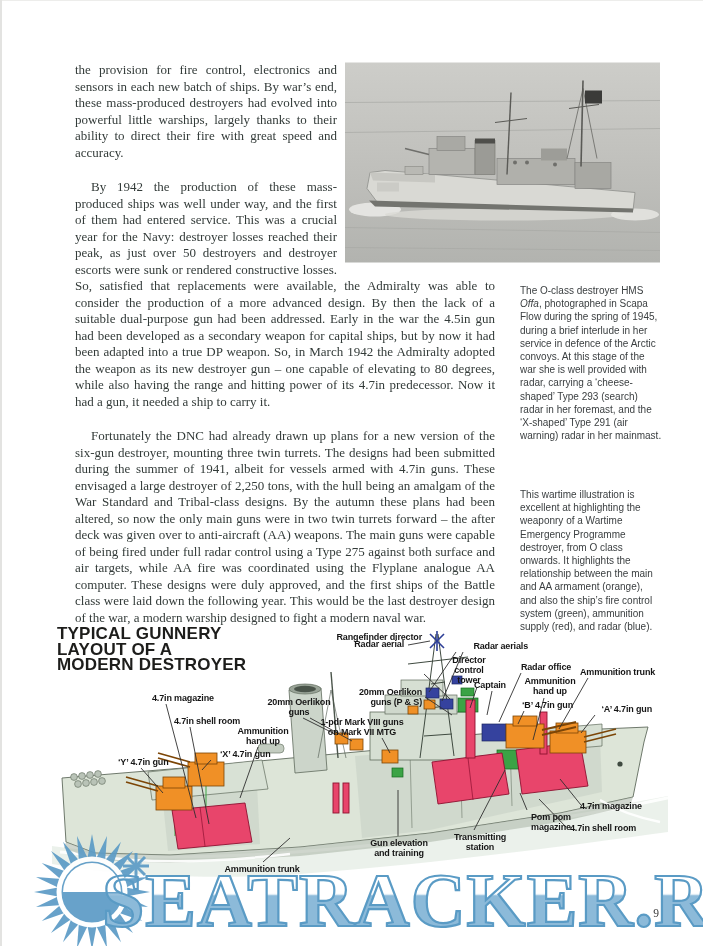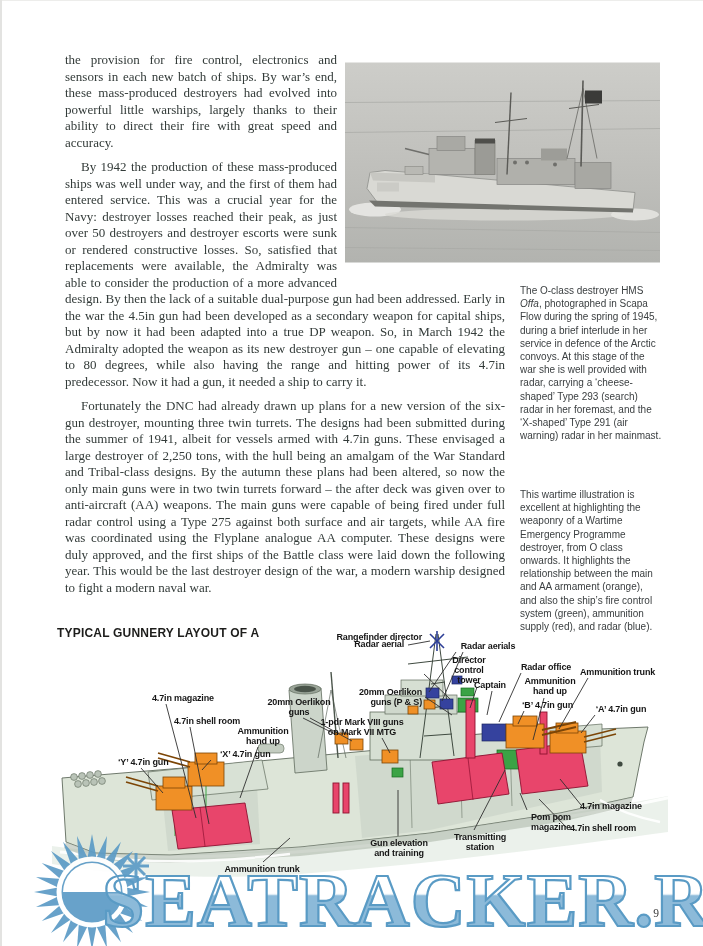--- a/index.html
+++ b/index.html
@@ -7,38 +7,38 @@
     position:relative;width:703px;height:946px;background:#fff;
     font-family:"Liberation Serif",serif;color:#333b39;overflow:hidden;
     box-shadow:inset 2px 0 0 #e3e3e1, inset 0 1px 0 #ededeb;
   }
   
   #article{
     position:absolute;left:57px;top:44px;width:456px;
     font-size:13px;line-height:16.5px;text-align:justify;
   }
   #photo-spacer{float:right;width:176px;height:231px;}
-  #article p{margin:8px;}
+  #article p{margin:18px;}
   #article p.indent{text-indent:16px;}
   
   #photo{position:absolute;left:345px;top:62px;width:315px;height:201px;}
   
   .caption{
     position:absolute;left:520px;width:142px;
     font-family:"Liberation Sans",sans-serif;font-size:10px;line-height:13.2px;
     color:#3c4042;text-align:left;
   }
   #caption-photo{top:284px;}
   #caption-illustration{top:488px;}
   .caption i{font-style:italic;}
   
   #diagram-title{
     position:absolute;left:57px;top:626px;width:230px;
     font-family:"Liberation Sans",sans-serif;font-weight:bold;
-    font-size:12px;line-height:15.5px;color:#1d1d1b;letter-spacing:.2px;
+    font-size:17px;line-height:15.5px;color:#1d1d1b;letter-spacing:.2px;
   }
   #diagram-art{position:absolute;left:0;top:0;width:703px;height:946px;z-index:1;}
   #leader-lines{position:absolute;left:0;top:0;width:703px;height:946px;z-index:2;pointer-events:none;}
   #diagram-labels{position:absolute;left:0;top:0;width:630px;height:946px;z-index:3;pointer-events:none;}
   .dlabel{
     position:absolute;font-family:"Liberation Sans",sans-serif;font-weight:bold;
     font-size:9px;line-height:10px;color:#161616;white-space:pre-line;letter-spacing:-0.15px;
   }
   #diagram-footnote{
     position:absolute;left:343px;top:875px;width:322px;z-index:3;
@@ -203,32 +203,32 @@
       <line x1="398" y1="836" x2="398" y2="790" stroke="#2f2f2f" stroke-width="0.9"></line>
       <line x1="474" y1="830" x2="505" y2="770" stroke="#2f2f2f" stroke-width="0.9"></line>
       <line x1="263" y1="862" x2="290" y2="838" stroke="#2f2f2f" stroke-width="0.9"></line>
       <line x1="527" y1="810" x2="520" y2="793" stroke="#2f2f2f" stroke-width="0.9"></line>
       <line x1="581" y1="805" x2="560" y2="779" stroke="#2f2f2f" stroke-width="0.9"></line>
       <line x1="566" y1="827" x2="539" y2="799" stroke="#2f2f2f" stroke-width="0.9"></line>
     </svg>
 
   <div id="diagram-labels">
       <div class="dlabel" style="left: 340px; top: 639px; width: 64px; text-align: right;">Radar aerial</div>
-      <div class="dlabel" style="left: 448px; top: 641px; width: 80px; text-align: center;">Radar aerials</div>
+      <div class="dlabel" style="left: 448px; top: 641px; width: 80px; text-align: right;">Radar aerials</div>
       <div class="dlabel" style="left: 444px; top: 655px; width: 50px; text-align: center;">Director
 control
 tower</div>
       <div class="dlabel" style="left: 330px; top: 632px; width: 92px; text-align: right;">Rangefinder director</div>
       <div class="dlabel" style="left: 472px; top: 680px; width: 36px; text-align: center;">Captain</div>
       <div class="dlabel" style="left: 516px; top: 662px; width: 60px; text-align: center;">Radar office</div>
       <div class="dlabel" style="left: 520px; top: 676px; width: 60px; text-align: center;">Ammunition
 hand up</div>
       <div class="dlabel" style="left: 522px; top: 700px; width: 60px; text-align: left;">‘B’ 4.7in gun</div>
       <div class="dlabel" style="left: 580px; top: 667px; width: 84px; text-align: left;">Ammunition trunk</div>
-      <div class="dlabel" style="left: 590px; top: 704px; width: 62px; text-align: center;">‘A’ 4.7in gun</div>
+      <div class="dlabel" style="left: 590px; top: 704px; width: 62px; text-align: right;">‘A’ 4.7in gun</div>
       <div class="dlabel" style="left: 348px; top: 687px; width: 74px; text-align: right;">20mm Oerlikon
 guns (P &amp; S)</div>
       <div class="dlabel" style="left: 320px; top: 717px; width: 84px; text-align: center;">1-pdr Mark VIII guns
 on Mark VII MTG</div>
       <div class="dlabel" style="left: 266px; top: 697px; width: 66px; text-align: center;">20mm Oerlikon
 guns</div>
       <div class="dlabel" style="left: 152px; top: 693px; width: 70px; text-align: left;">4.7in magazine</div>
       <div class="dlabel" style="left: 174px; top: 716px; width: 76px; text-align: left;">4.7in shell room</div>
       <div class="dlabel" style="left: 234px; top: 726px; width: 58px; text-align: center;">Ammunition
 hand up</div>
@@ -304,20 +304,21 @@
     <rect x="32" y="120" width="22" height="9" fill="#c9c9c4" opacity="0.9"></rect>
   </svg>
 
   <div id="caption-photo" class="caption">
     <span>The O-class destroyer HMS </span><i>Offa</i><span>, photographed in Scapa Flow during the spring of 1945, during a brief interlude in her service in defence of the Arctic convoys. At this stage of the war she is well provided with radar, carrying a ‘cheese-shaped’ Type 293 (search) radar in her foremast, and the ‘X-shaped’ Type 291 (air warning) radar in her mainmast.</span>
   </div>
   <div id="caption-illustration" class="caption">This wartime illustration is excellent at highlighting the weaponry of a Wartime Emergency Programme destroyer, from O class onwards. It highlights the relationship between the main and AA armament (orange), and also the ship’s fire control system (green), ammunition supply (red), and radar (blue).</div>
 
   <div id="diagram-title">
     <div>TYPICAL GUNNERY LAYOUT OF A</div>
+    <div>MODERN DESTROYER</div>
   </div>
 
   <svg id="watermark" viewBox="0 0 703 946" xmlns="http://www.w3.org/2000/svg">
     <defs>
       <linearGradient id="wmfill" gradientUnits="userSpaceOnUse" x1="0" y1="856" x2="0" y2="927">
         <stop offset="0" stop-color="#ffffff" stop-opacity="0"></stop>
         <stop offset="0.52" stop-color="#ffffff" stop-opacity="0"></stop>
         <stop offset="0.56" stop-color="#84b5d7"></stop>
         <stop offset="1" stop-color="#84b5d7"></stop>
       </linearGradient>

